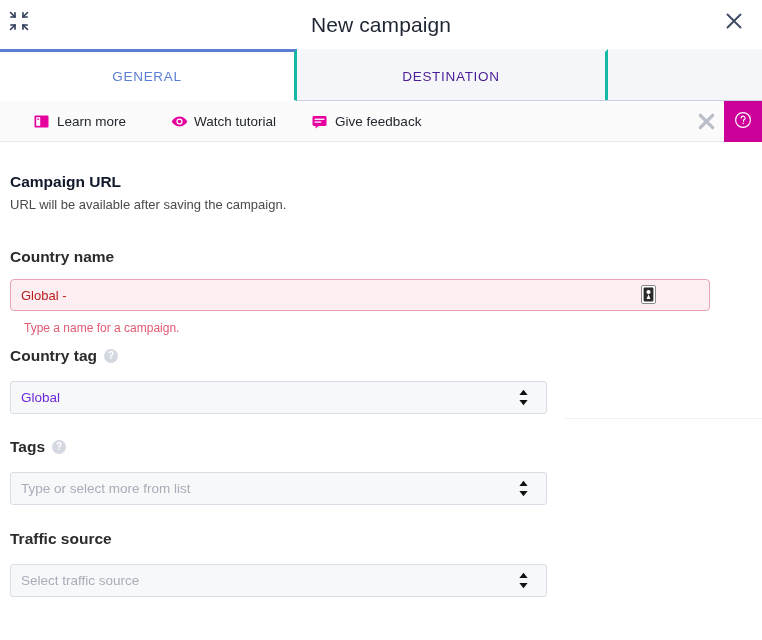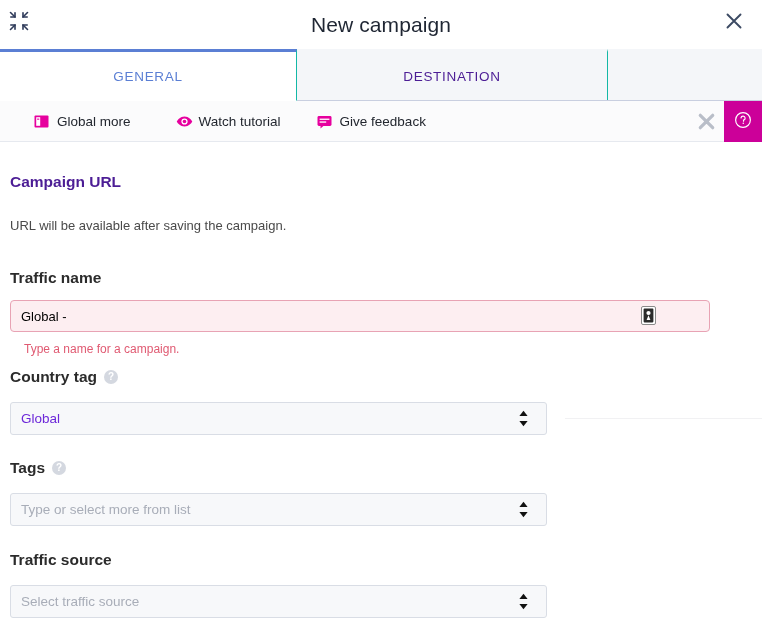--- a/index.html
+++ b/index.html
@@ -56,21 +56,21 @@
     border-bottom: 1px solid #c9cfe0;
     box-sizing: border-box;
   }
   .tab {
     box-sizing: border-box;
     display: flex;
     align-items: center;
     justify-content: center;
     font-size: 13.5px;
     letter-spacing: .7px;
-    border-right: 1px solid #14b8a6;
+    border-right: 3px solid #14b8a6;
     border-top: 3px solid transparent;
     cursor: pointer;
   }
   .tab-general {
     width: 297px;
     background: #ffffff;
     color: #5b7fd4;
     border-top-color: #5b7fd4;
     border-bottom: 1px solid #ffffff;
     margin-bottom: -1px;
@@ -135,21 +135,21 @@
   }
 
   
   .content {
     padding: 0 0 0 10px;
     position: relative;
   }
   .section-title {
     font-size: 15.5px;
     font-weight: bold;
-    color: #4c1d95;
+    color: #0f172a;
     margin: 0;
   }
   .field-label {
     font-size: 15.5px;
     font-weight: bold;
     color: #2b2b2b;
     display: flex;
     align-items: center;
     gap: 7px;
   }
@@ -190,21 +190,21 @@
   .input-error {
     box-sizing: border-box;
     width: 700px;
     height: 32px;
     border: 1px solid #e8a3b4;
     border-radius: 4px;
     background: #fdeef1;
     padding: 0 10px;
     font-family: "Liberation Sans", sans-serif;
     font-size: 13px;
-    color: #000000;
+    color: #b91c1c;
     outline: none;
   }
   .input-error::placeholder { color: #e8a3b4; }
   .autofill-icon {
     position: absolute;
     right: 54px;
     top: 6px;
     width: 15px;
     height: 19px;
     cursor: pointer;
@@ -288,21 +288,21 @@
 <div class="helperbar">
 
   <div class="helper-link learn">
     <span class="helper-icon">
       <svg viewBox="0 0 15 15" width="15" height="15" aria-hidden="true">
         <rect x="0.5" y="1.5" width="14" height="12" rx="1" fill="#e6009e"></rect>
         <rect x="2.2" y="3.2" width="4" height="8.6" fill="#ffffff"></rect>
         <rect x="3.1" y="4.6" width="2.2" height="1.1" fill="#e6009e"></rect>
       </svg>
     </span>
-    <span>Global more</span>
+    <span>Learn more</span>
   </div>
 
   <div class="helper-link watch">
     <span class="helper-icon">
       <svg viewBox="0 0 18 15" width="17" height="15" aria-hidden="true">
         <path d="M9 2.2 C13.4 2.2 16.6 6 17.2 7.5 C16.6 9 13.4 12.8 9 12.8 C4.6 12.8 1.4 9 0.8 7.5 C1.4 6 4.6 2.2 9 2.2 Z" fill="#e6009e"></path>
         <circle cx="9" cy="7.5" r="3.3" fill="#ffffff"></circle>
         <circle cx="9" cy="7.5" r="1.9" fill="#e6009e"></circle>
       </svg>
     </span>
@@ -338,25 +338,25 @@
     </div>
   </div>
 </div>
 
 <div class="content">
 
   <div class="divider"></div>
 
   <div style="margin-top:31px;">
     <div class="section-title">Campaign URL</div>
-    <div class="hint-text" style="margin-top:27px;">URL will be available after saving the campaign.</div>
+    <div class="hint-text" style="margin-top:6px;">URL will be available after saving the campaign.</div>
   </div>
 
   <div style="margin-top:36px;">
-    <div class="field-label">Traffic name</div>
+    <div class="field-label">Country name</div>
 
     <div class="input-error-wrap" style="margin-top:13px;">
       <input class="input-error" type="text" value="Global - " style="">
       <span class="autofill-icon">
         <svg viewBox="0 0 15 19" width="15" height="19" aria-hidden="true">
           <rect x="0.5" y="0.5" width="14" height="18" rx="1.5" fill="#ffffff" stroke="#8a8a8a"></rect>
           <rect x="2.6" y="2.6" width="9.8" height="13.8" rx="0.8" fill="#2b2b2b"></rect>
           <circle cx="7.5" cy="7" r="2.1" fill="#ffffff"></circle>
           <path d="M5.6 14 L7.5 9.3 L9.4 14 Z" fill="#ffffff"></path>
         </svg>

